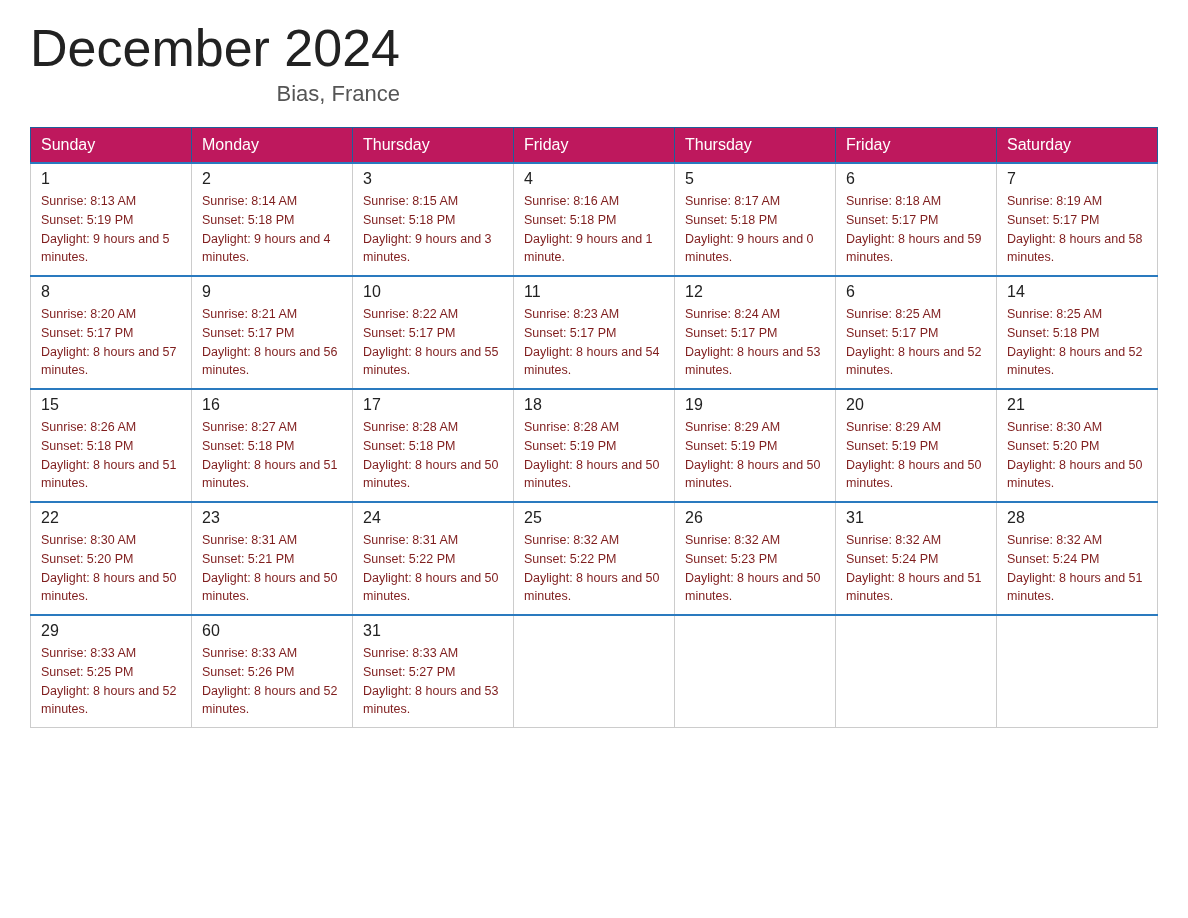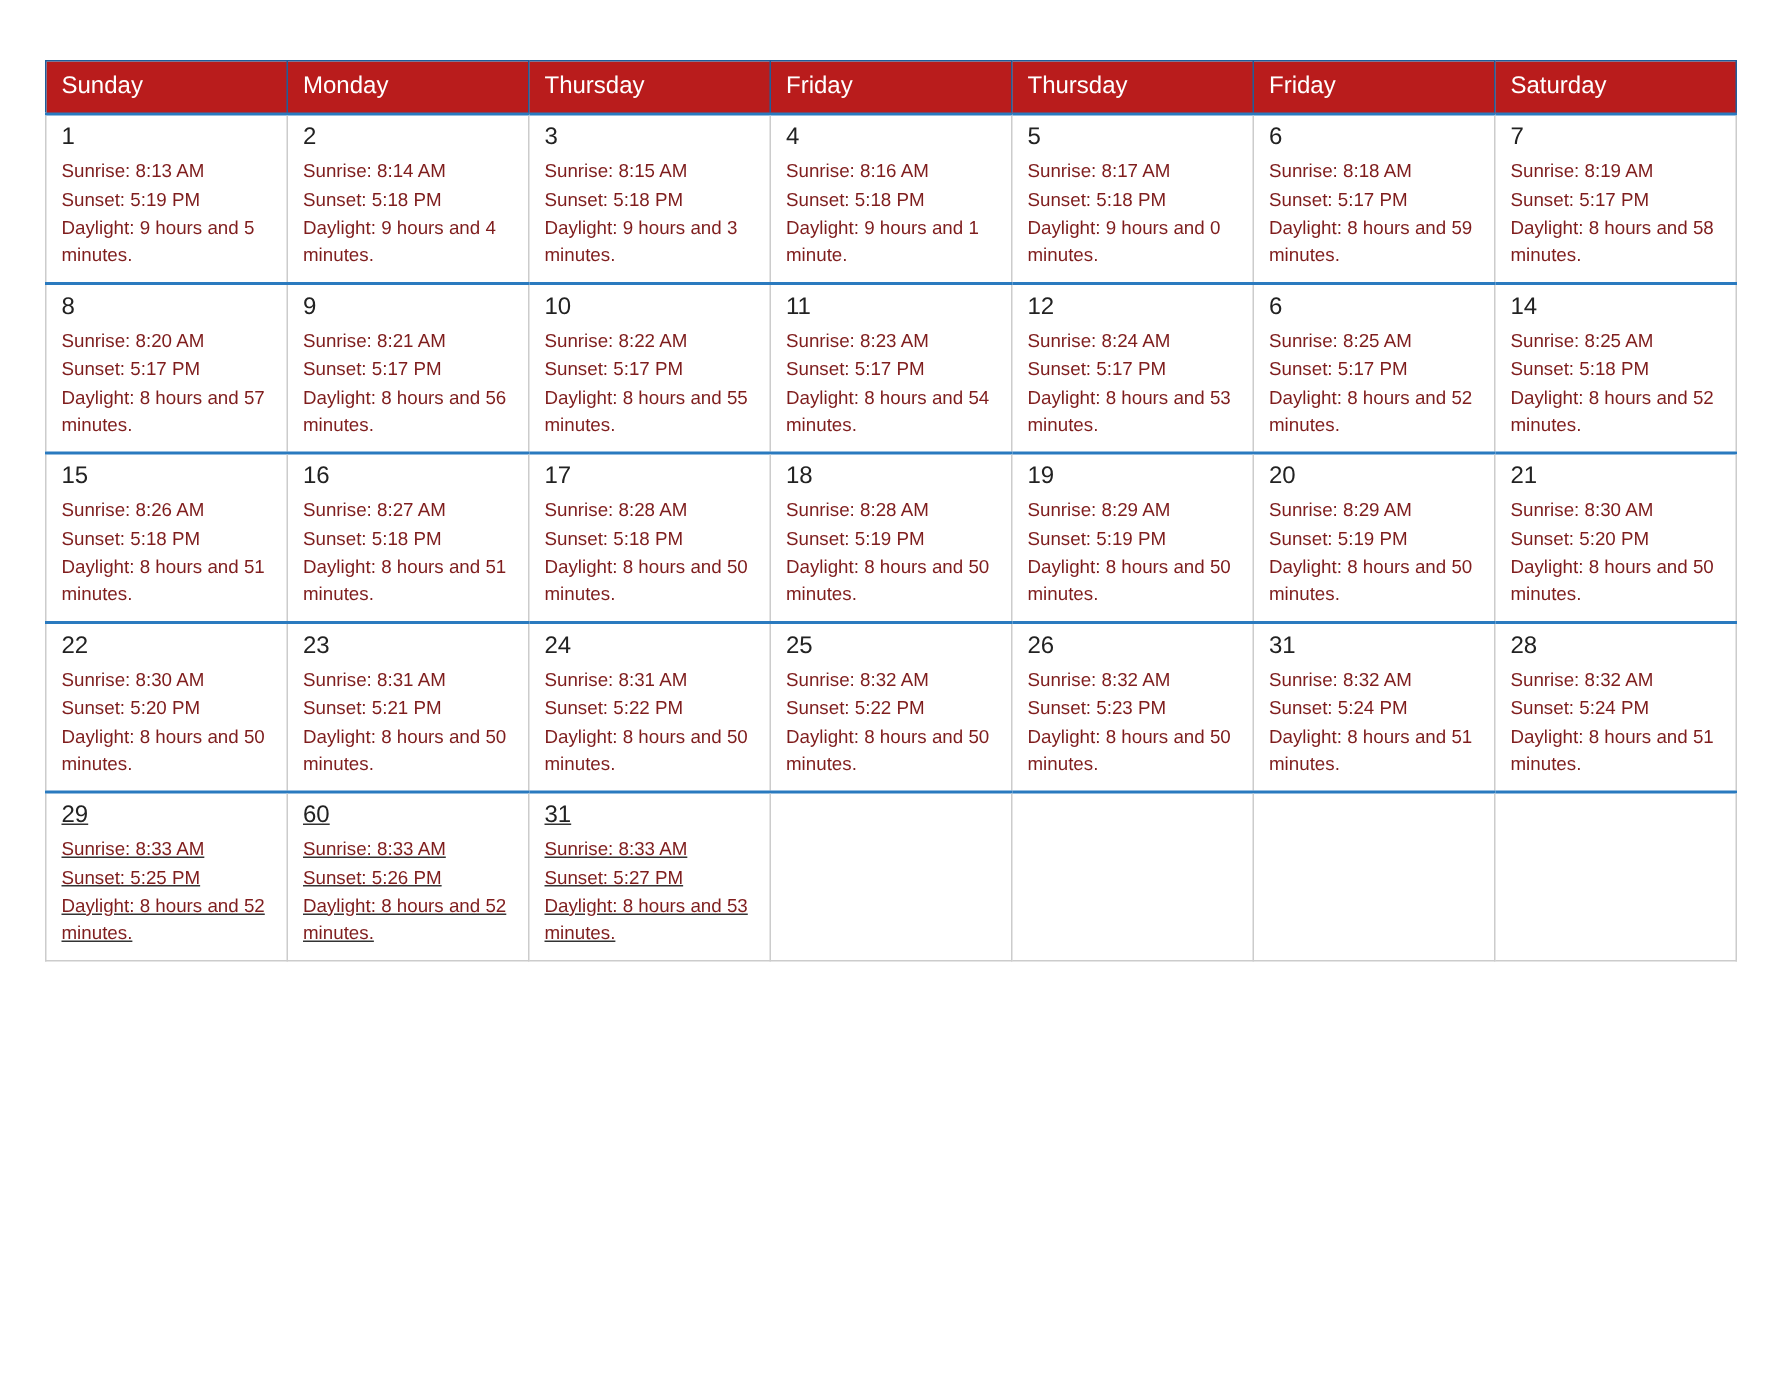--- a/index.html
+++ b/index.html
@@ -33,21 +33,21 @@
     .location {
       font-size: 22px;
       color: #555;
       margin-top: 4px;
     }
     .calendar {
       width: 100%;
       border-collapse: collapse;
     }
     .calendar th {
-      background-color: #b91c1c;
+      background-color: #be185d;
       color: #fff;
       padding: 8px 10px;
       font-size: 16px;
       font-weight: normal;
       text-align: left;
       border: 1px solid #1e5e9a;
     }
     .calendar td {
       vertical-align: top;
       padding: 6px 10px 8px 10px;
@@ -65,39 +65,42 @@
       display: block;
       margin-bottom: 4px;
     }
     .calendar td .day-info {
       font-size: 12.5px;
       line-height: 1.5;
       color: #7f1d1d;
     }
     .calendar tr:last-child td {
       height: 110px;
-      text-decoration: underline;
     }
     .logo-general {
       font-size: 28px;
       font-weight: bold;
       color: #333;
     }
     .logo-blue-part {
       color: #1a73c7;
       font-size: 28px;
       font-weight: bold;
     }
     .logo-row1 { display: flex; align-items: center; }
     .logo-row2 { display: flex; align-items: center; }
   </style>
 </head>
 <body>
 
 <div class="header">
+  <div class="title-section">
+    <div class="month-title">December 2024</div>
+    <div class="location">Bias, France</div>
+  </div>
 </div>
 
 <table class="calendar">
   <thead>
     <tr>
     <th>Sunday</th>
         <th>Monday</th>
         <th>Thursday</th>
         <th>Friday</th>
         <th>Thursday</th>

